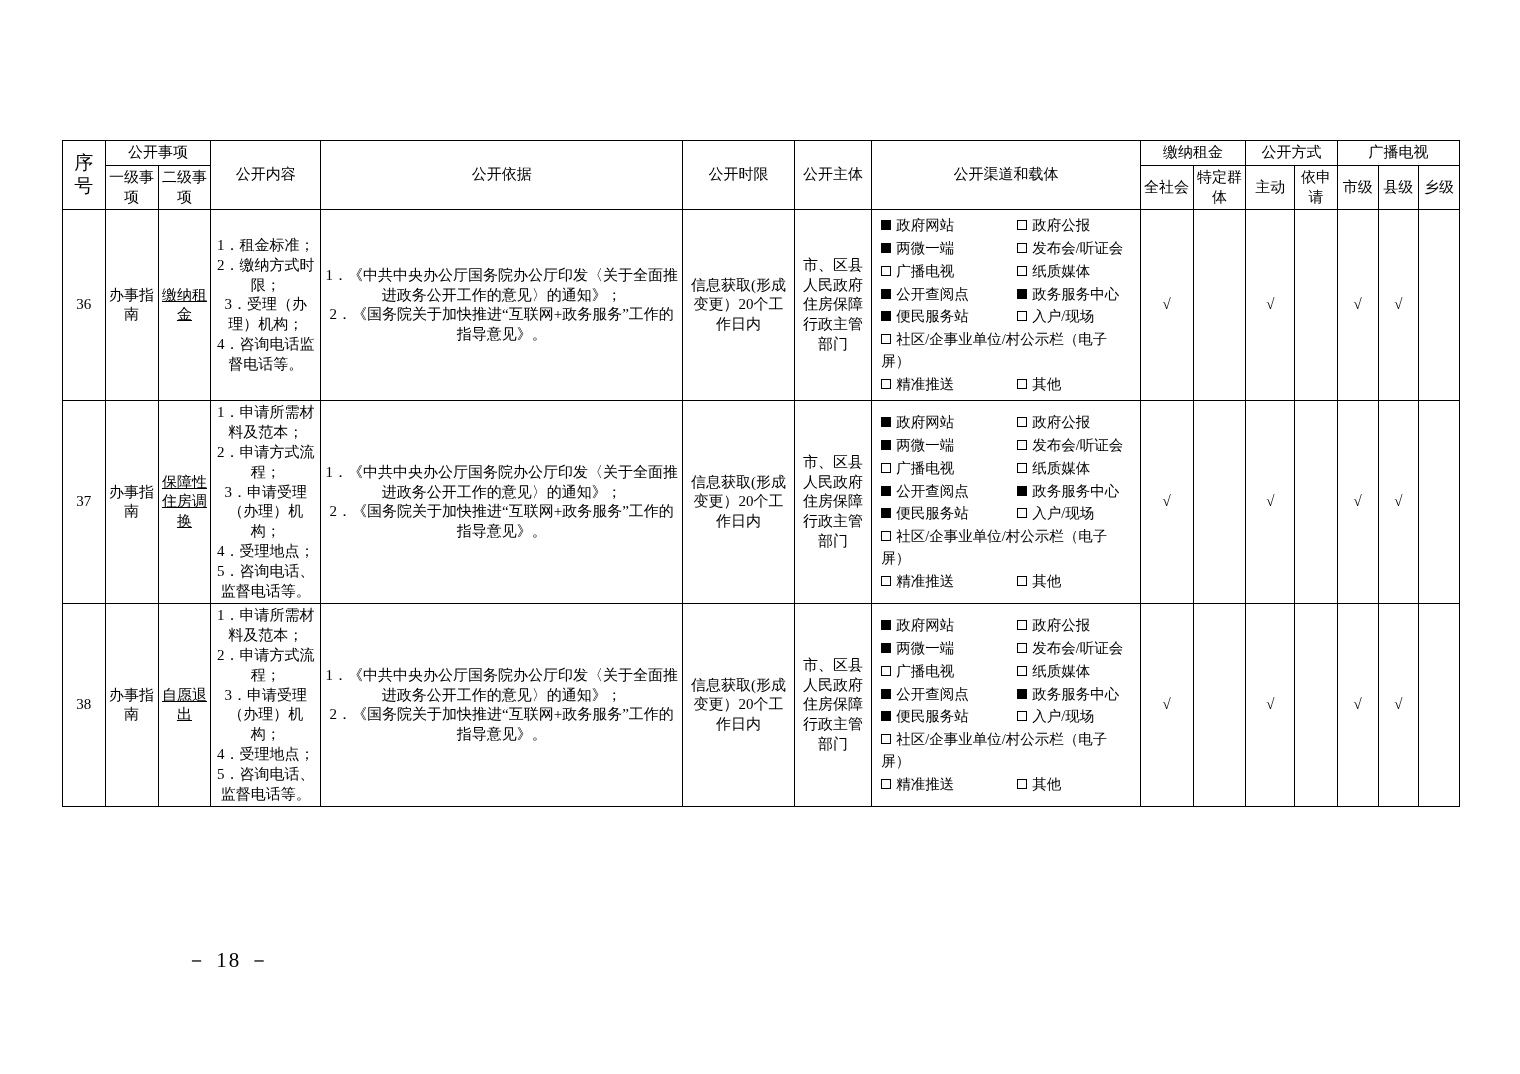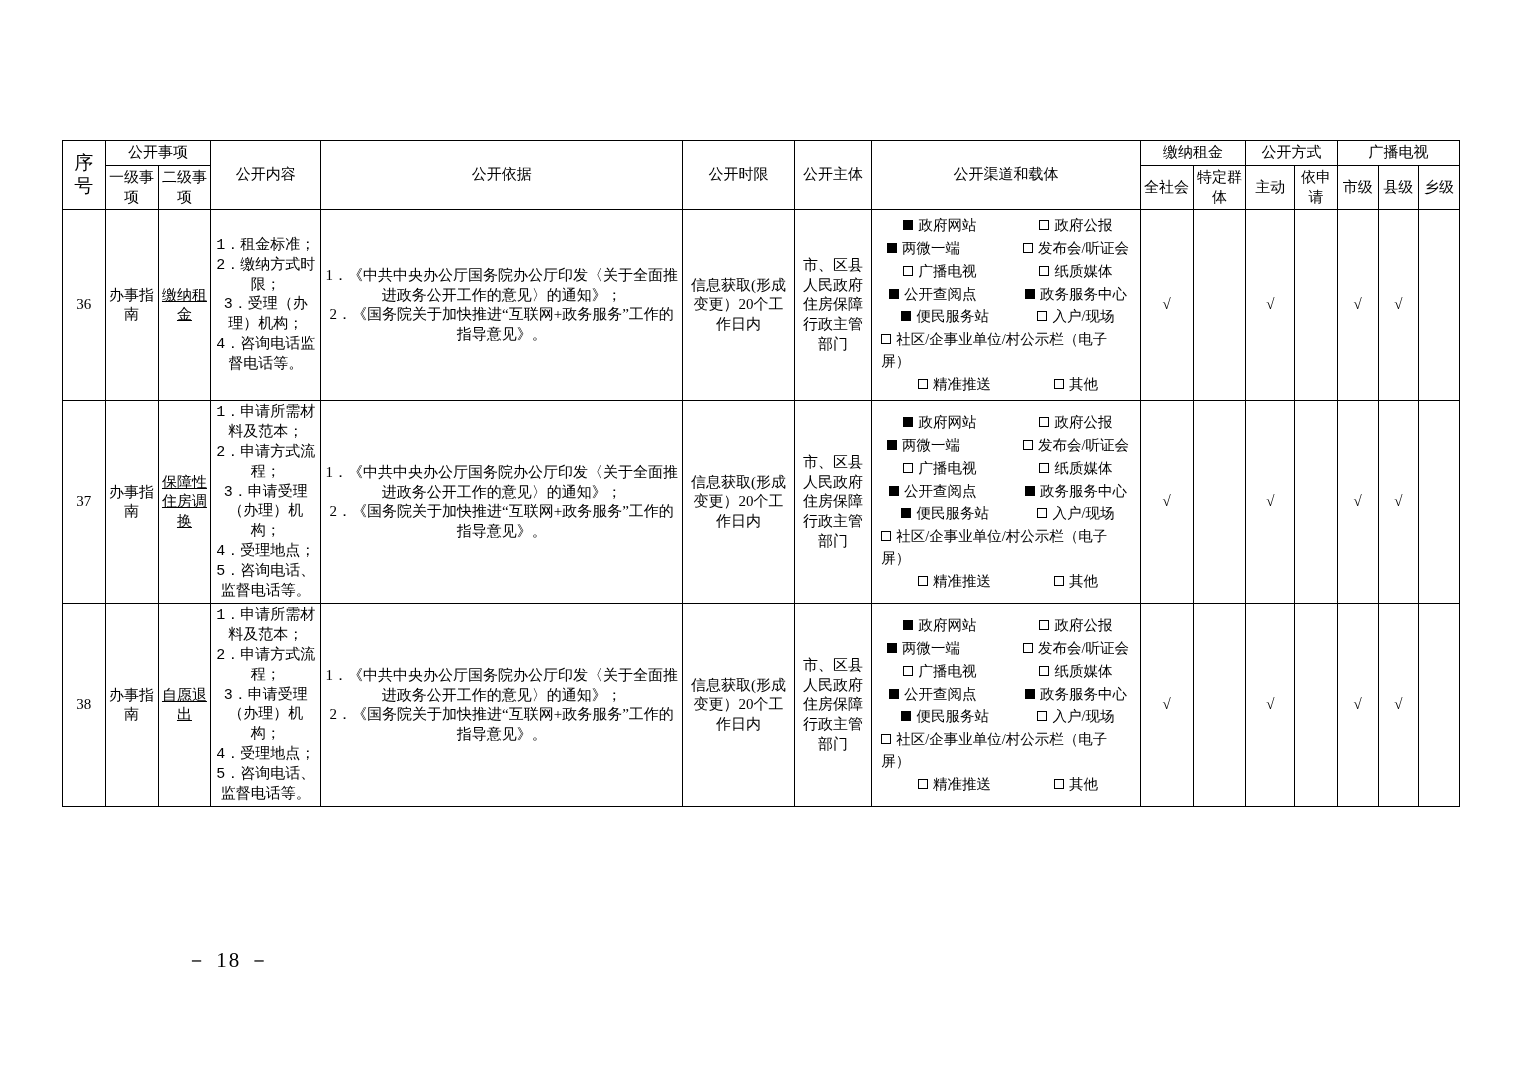--- a/index.html
+++ b/index.html
@@ -61,21 +61,20 @@
   .hdr-2line {
     font-size: 19px;
     line-height: 1.15;
   }
   .cell-list {
     text-align: left;
     font-size: 14.5px;
     line-height: 1.42;
     padding-left: 5px;
     padding-right: 3px;
-    font-family: Liberation Mono, monospace;
   }
   .cell-basis {
     text-align: left;
     font-size: 15px;
     line-height: 1.5;
     padding: 4px 6px;
     text-indent: 0;
   }
   .cell-limit {
     text-align: left;
@@ -104,21 +103,20 @@
   .cell-no { font-size: 16px; }
   .check { font-size: 17px; }
 
   
   .channel-wrap {
     display: flex;
     flex-direction: column;
     gap: 1px;
     padding: 3px 2px 3px 6px;
     text-align: left;
-    align-items: center;
   }
   .channel-row {
     display: flex;
     font-size: 14.5px;
     line-height: 1.5;
   }
   .channel-row .ch-left { width: 136px; }
   .channel-row .ch-right { flex: 1; }
   .channel-row.full .ch-left { width: auto; }
   .box {

